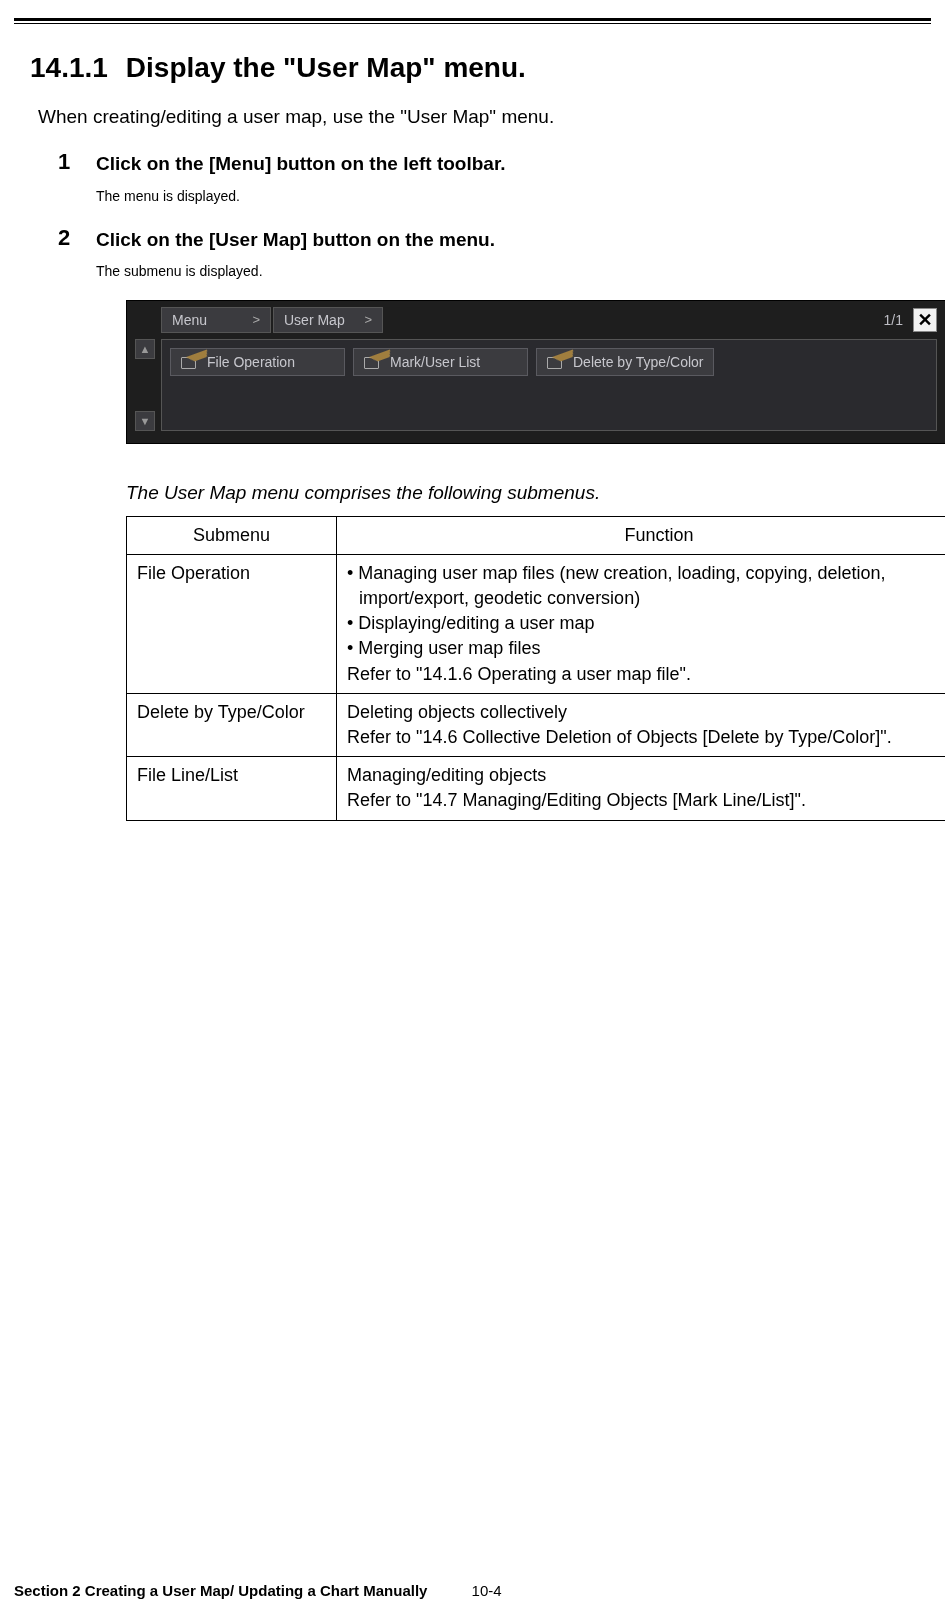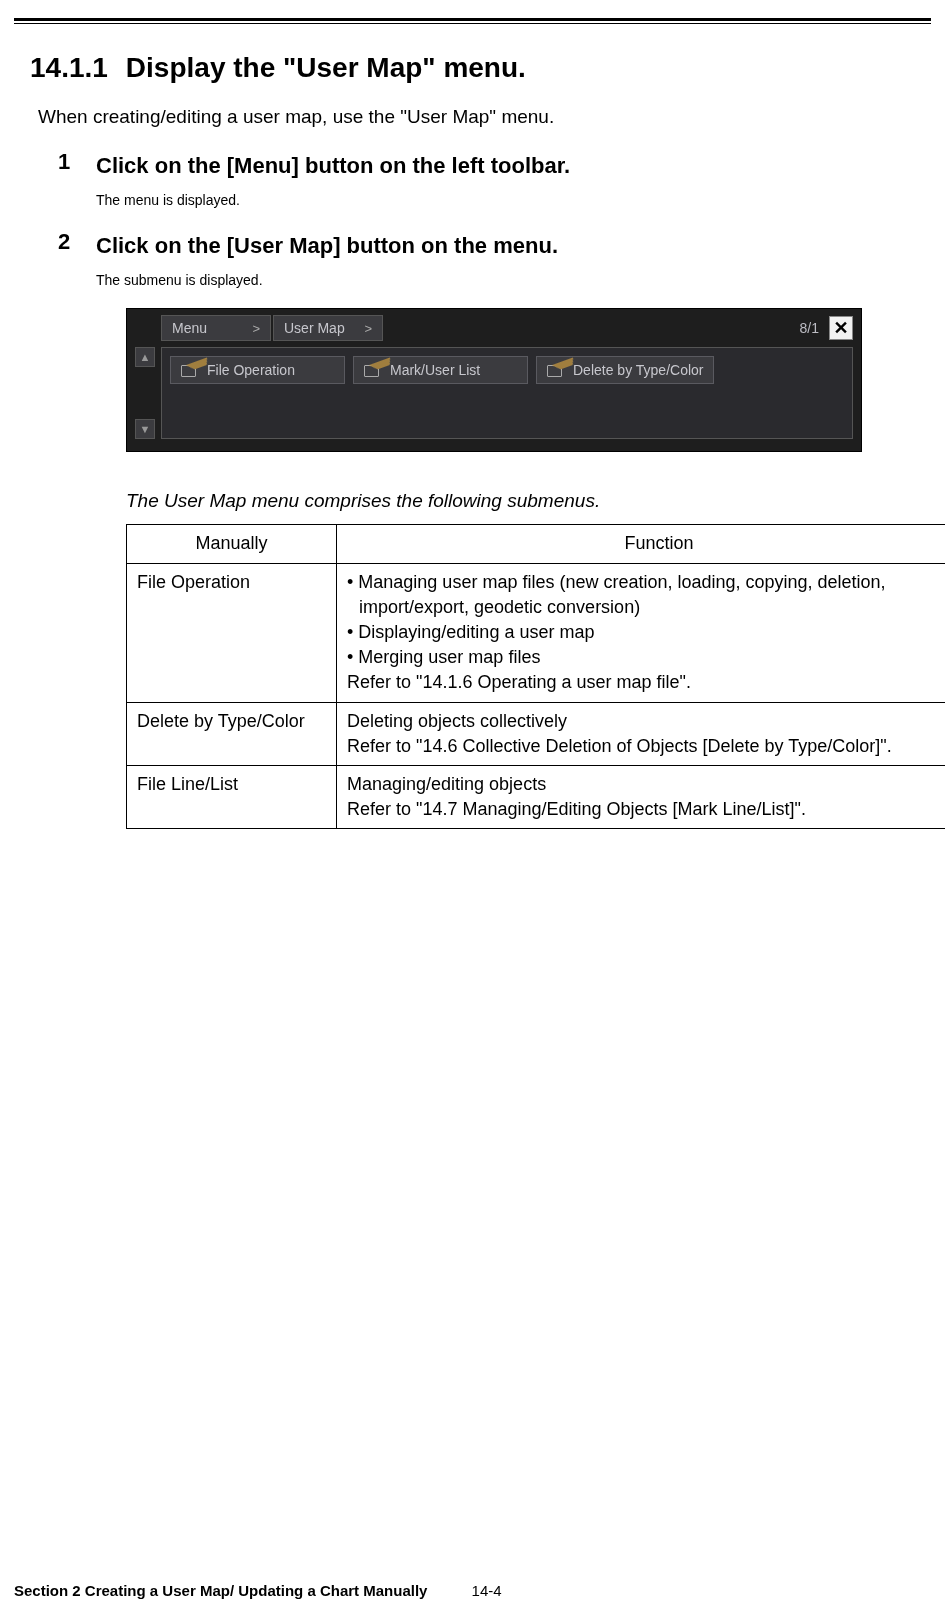--- a/index.html
+++ b/index.html
@@ -42,32 +42,32 @@
       margin-bottom: 20px;
     }
     ol.steps > li .step-num {
       position: absolute;
       left: 0;
       top: -1px;
       font-size: 22px;
       font-weight: bold;
     }
     .step-title {
-      font-size: 22px;
+      font-size: 19px;
       font-weight: bold;
       line-height: 1.45;
     }
     .step-desc {
       font-size: 14px;
       margin-top: 8px;
       line-height: 1.45;
     }
     .screenshot {
       margin: 18px 0 0 30px;
-      width: 736px;
+      width: 820px;
       background: #1e1e1e;
       border: 1px solid #000;
       padding: 6px 8px 12px 8px;
     }
     .ss-top {
       display: flex;
       align-items: center;
       gap: 6px;
       padding: 0 0 6px 26px;
     }
@@ -248,21 +248,21 @@
             <div class="crumb">
               <span>Menu</span>
               <span class="chev">&gt;</span>
             </div>
             <div class="crumb">
               <span>User Map</span>
               <span class="chev">&gt;</span>
             </div>
           </div>
           <div class="ss-top-right">
-            <span class="page-indicator">8/1</span>
+            <span class="page-indicator">1/1</span>
             <div class="close-box">
               <span>✕</span>
             </div>
           </div>
         </div>
         <div class="ss-body">
           <div class="side-arrows">
             <div class="arrow-btn">
               <span>▲</span>
             </div>
@@ -291,21 +291,21 @@
             </div>
           </div>
         </div>
       </div>
 
       <p class="table-intro">The User Map menu comprises the following submenus.</p>
 
       <table class="submenu-table">
         <thead>
           <tr>
-            <th>Manually</th>
+            <th>Submenu</th>
             <th>Function</th>
           </tr>
         </thead>
         <tbody>
           <tr>
             <td>File Operation</td>
             <td>
               <ul class="func-list">
                 <li class="bullet">Managing user map files (new creation, loading, copying, deletion, import/export, geodetic conversion)</li>
                 <li class="bullet">Displaying/editing a user map</li>
@@ -335,14 +335,14 @@
         </tbody>
       </table>
 
     </li>
   </ol>
 
 </div>
 
 <div class="footer">
   <span class="ftitle">Section 2    Creating a User Map/ Updating a Chart Manually</span>
-  <span class="fpage">14-4</span>
+  <span class="fpage">10-4</span>
 </div>
 
 </body></html>

